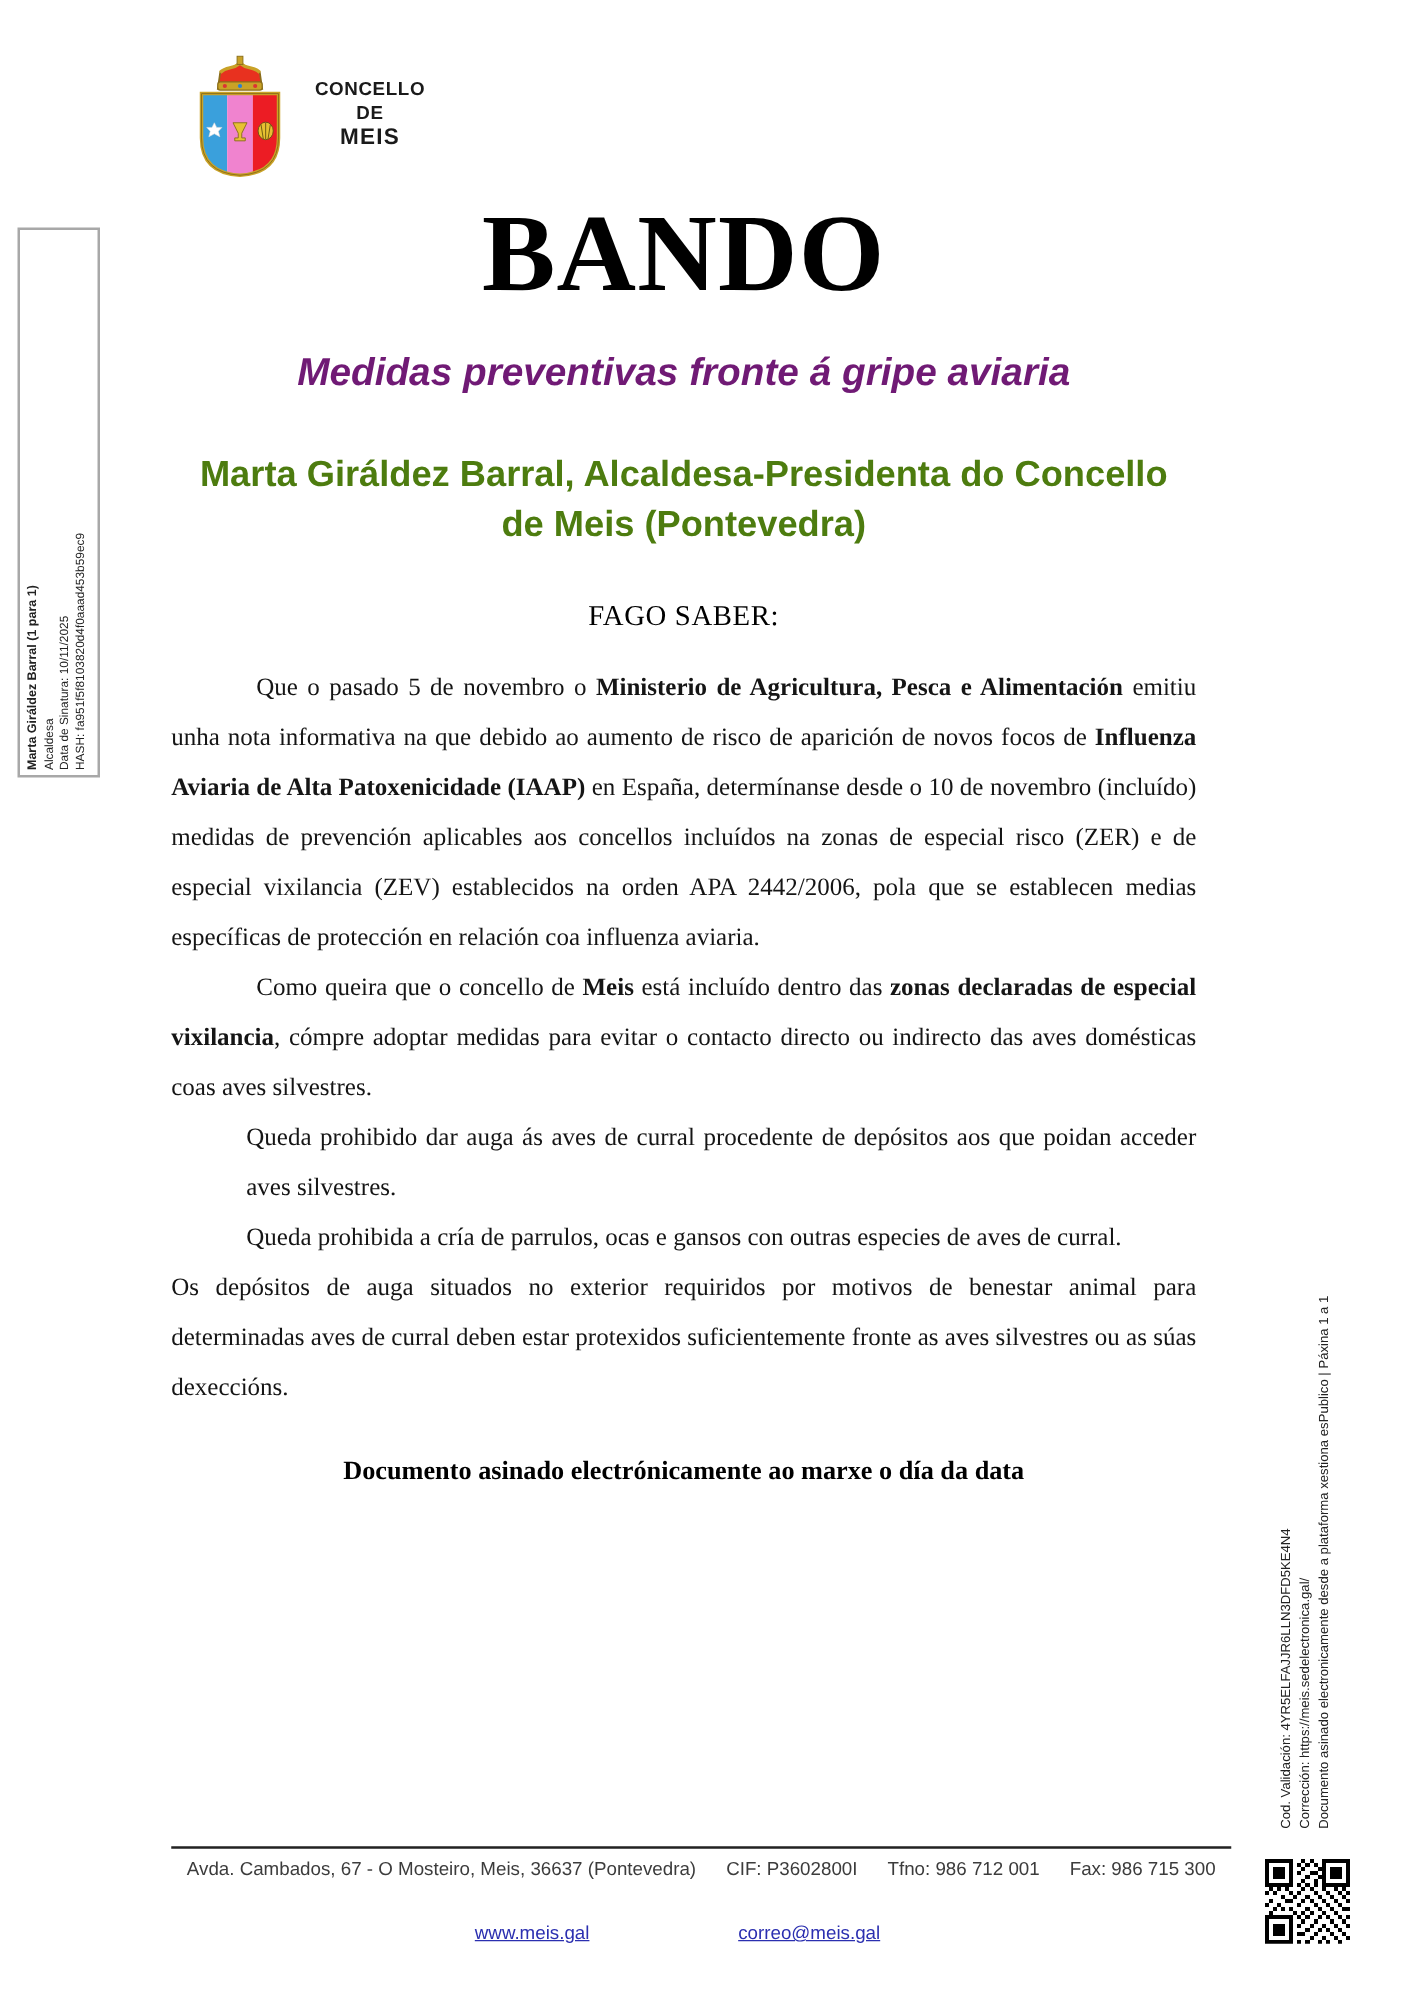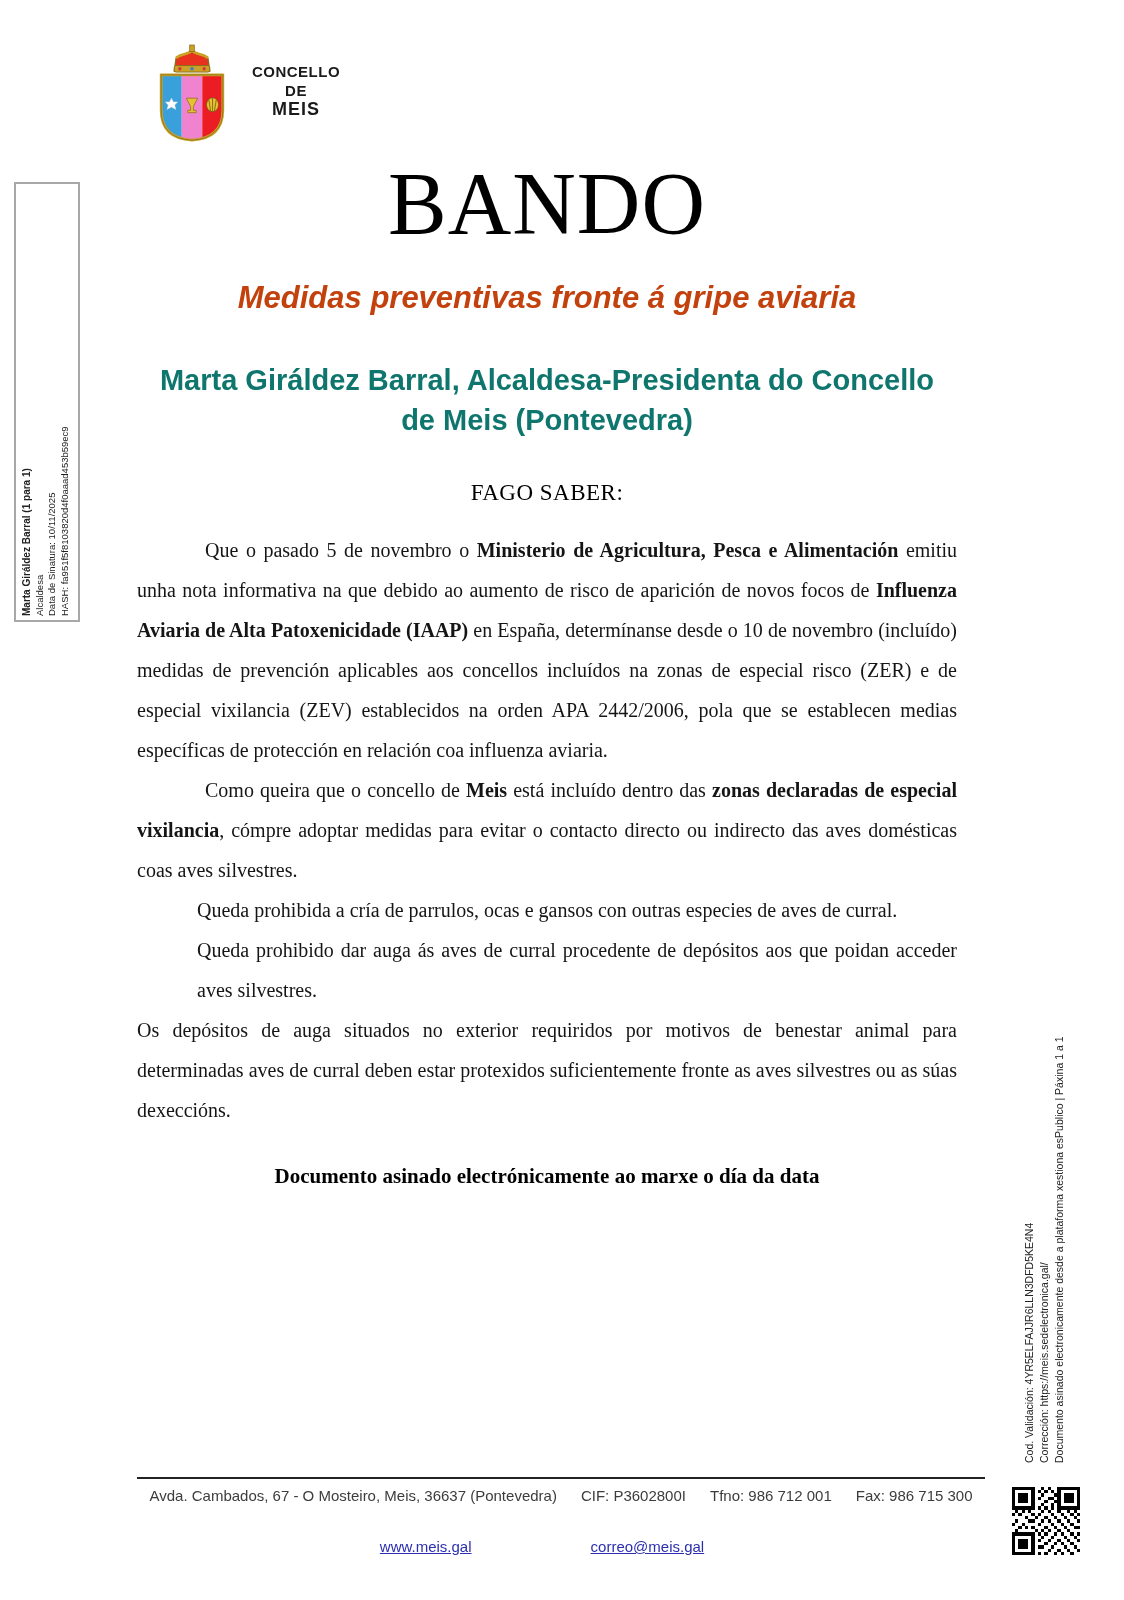--- a/index.html
+++ b/index.html
@@ -20,33 +20,33 @@
     font-family:"Liberation Sans", sans-serif;
     font-weight:bold;font-size:15px;line-height:19px;
     letter-spacing:.5px;text-align:center;color:#1a1a1a;
   }
   .logo-text .big{font-size:18px;letter-spacing:1px;}
 
   
   .content{position:absolute;left:137px;top:0;width:820px;}
   .doc-title{
     margin-top:160px;text-align:center;
-    font-weight:normal;font-size:88px;line-height:1;
+    font-weight:bold;font-size:88px;line-height:1;
     letter-spacing:1px;color:#000;
   }
   .doc-subtitle{
     margin-top:32px;text-align:center;
     font-family:"Liberation Sans", sans-serif;
     font-style:italic;font-weight:bold;font-size:31px;
-    color:#c2410c;
+    color:#701a75;
   }
   .doc-heading{
     margin:44px auto 0 auto;max-width:810px;text-align:center;
     font-family:"Liberation Sans", sans-serif;
-    font-weight:bold;font-size:29px;line-height:40px;color:#0f766e;
+    font-weight:bold;font-size:29px;line-height:40px;color:#4d7c0f;
   }
   .fago{
     margin-top:40px;text-align:center;
     font-weight:normal;font-size:23px;letter-spacing:.5px;color:#000;
   }
 
   
   .body-text{margin-top:24px;font-size:20px;line-height:40px;text-align:justify;color:#151515;}
   .body-text p{margin:0;}
   .ind1{text-indent:68px;}
@@ -134,22 +134,22 @@
 
   <div class="content">
     <div class="doc-title">BANDO</div>
     <div class="doc-subtitle">Medidas preventivas fronte á gripe aviaria</div>
     <div class="doc-heading">Marta Giráldez Barral, Alcaldesa-Presidenta do Concello de Meis (Pontevedra)</div>
     <div class="fago">FAGO SABER:</div>
 
     <div class="body-text">
       <p class="ind1"><span>Que o pasado 5 de novembro o </span><b>Ministerio de Agricultura, Pesca e Alimentación</b><span> emitiu unha nota informativa na que debido ao aumento de risco de aparición de novos focos de </span><b>Influenza Aviaria de Alta Patoxenicidade (IAAP)</b><span> en España, determínanse desde o 10 de novembro (incluído) medidas de prevención aplicables aos concellos incluídos na zonas de especial risco (ZER) e de especial vixilancia (ZEV) establecidos na orden APA 2442/2006, pola que se establecen medias específicas de protección en relación coa influenza aviaria.</span></p>
       <p class="ind1"><span>Como queira que o concello de </span><b>Meis</b><span> está incluído dentro das </span><b>zonas declaradas de especial vixilancia</b><span>, cómpre adoptar medidas para evitar o contacto directo ou indirecto das aves domésticas coas aves silvestres.</span></p>
+      <p class="blockind">Queda prohibido dar auga ás aves de curral procedente de depósitos aos que poidan acceder aves silvestres.</p>
       <p class="blockind">Queda prohibida a cría de parrulos, ocas e gansos con outras especies de aves de curral.</p>
-      <p class="blockind">Queda prohibido dar auga ás aves de curral procedente de depósitos aos que poidan acceder aves silvestres.</p>
       <p>Os depósitos de auga situados no exterior requiridos por motivos de benestar animal para determinadas aves de curral deben estar protexidos suficientemente fronte as aves silvestres ou as súas dexeccións.</p>
     </div>
 
     <div class="sig-note">Documento asinado electrónicamente ao marxe o día da data</div>
   </div>
 
   <div class="left-sign-box">
     <div class="rot-wrap" style="left:5px;top:8px;width:52px;height:424px;position:absolute;">
       <div class="rot-inner left-sign-text" style="width:424px;height:52px;">
         <div class="nm">Marta Giráldez Barral (1 para 1)</div>

